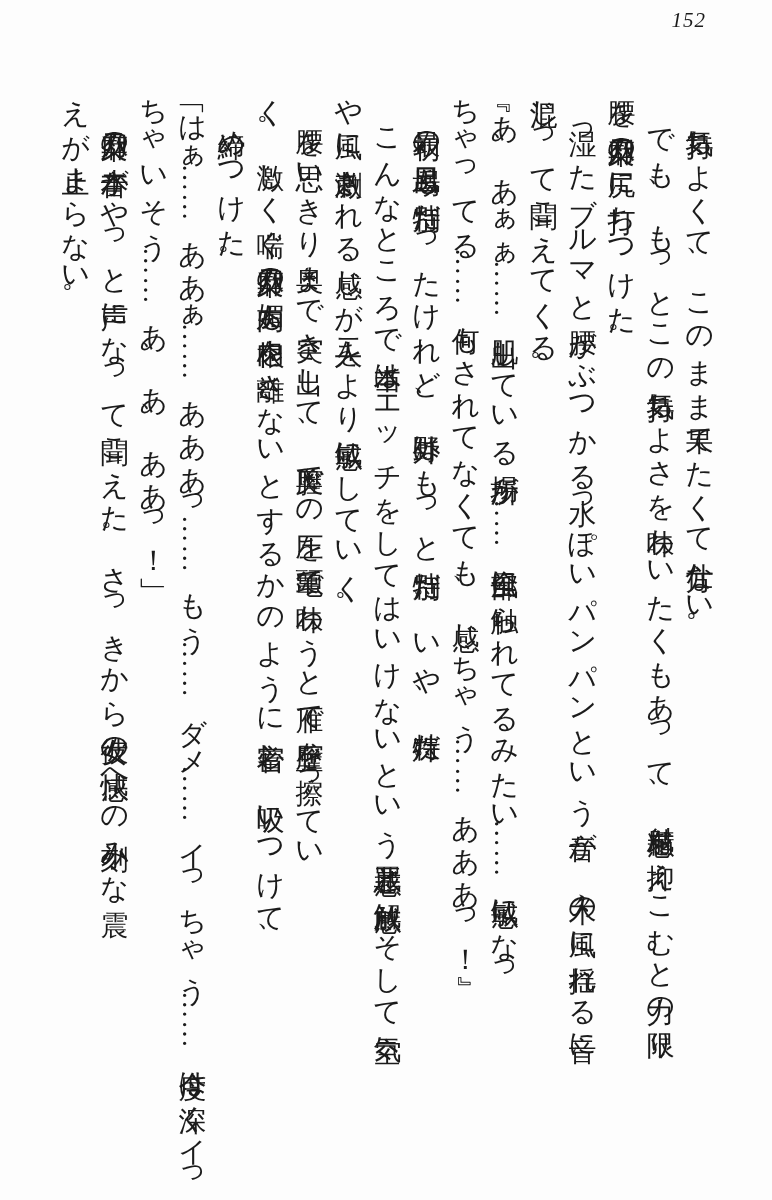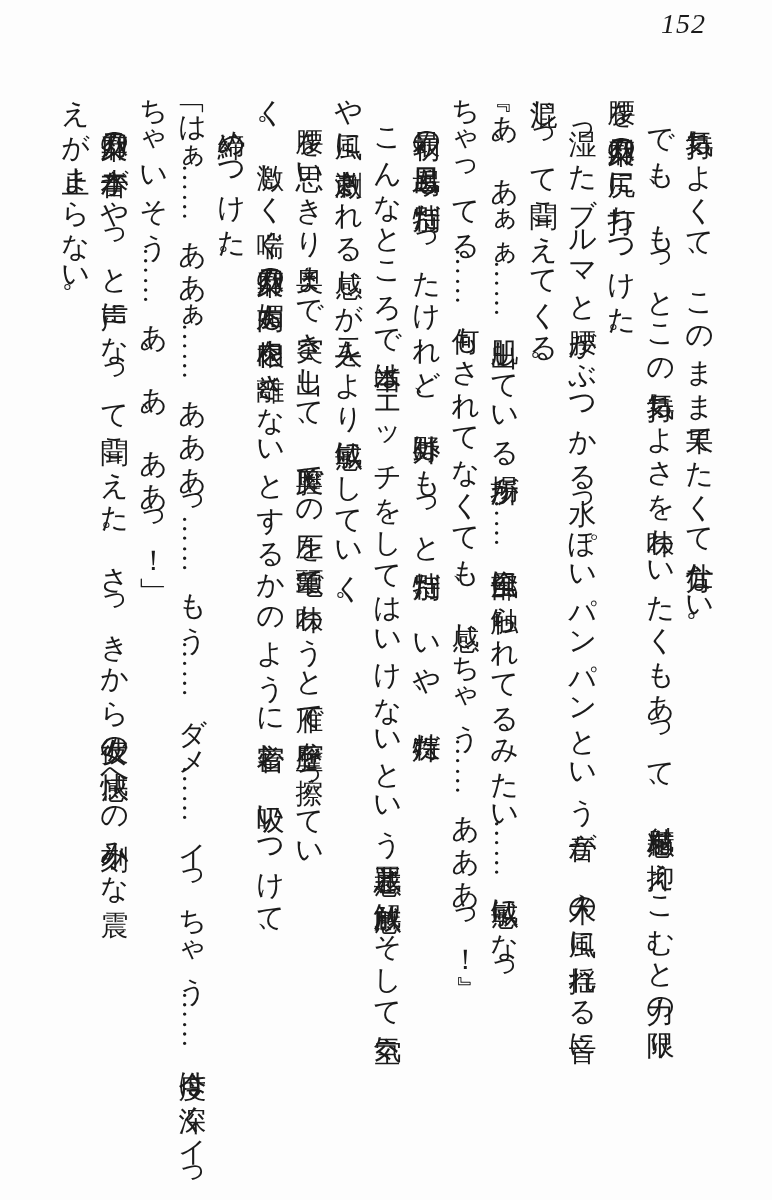--- a/index.html
+++ b/index.html
@@ -16,21 +16,21 @@
   }
   .page {
     position: absolute;
     inset: 0;
     background: #fdfdfd;
   }
   .page-number {
     position: absolute;
     top: 8px;
     right: 66px;
-    font-size: 28px;
+    font-size: 21px;
     font-style: italic;
     letter-spacing: 1px;
     color: #1b1b1b;
   }
   .text-block {
     position: absolute;
     top: 80px;
     right: 53px;
     height: 1114px;
     writing-mode: vertical-rl;

